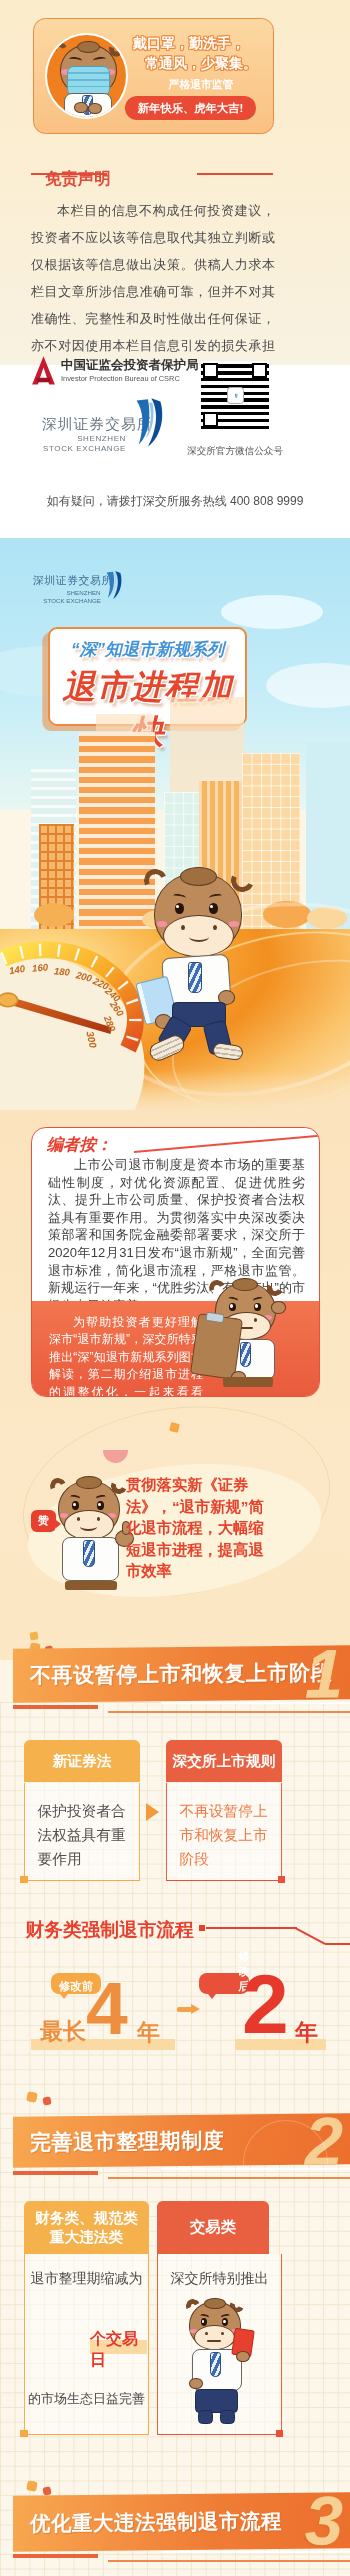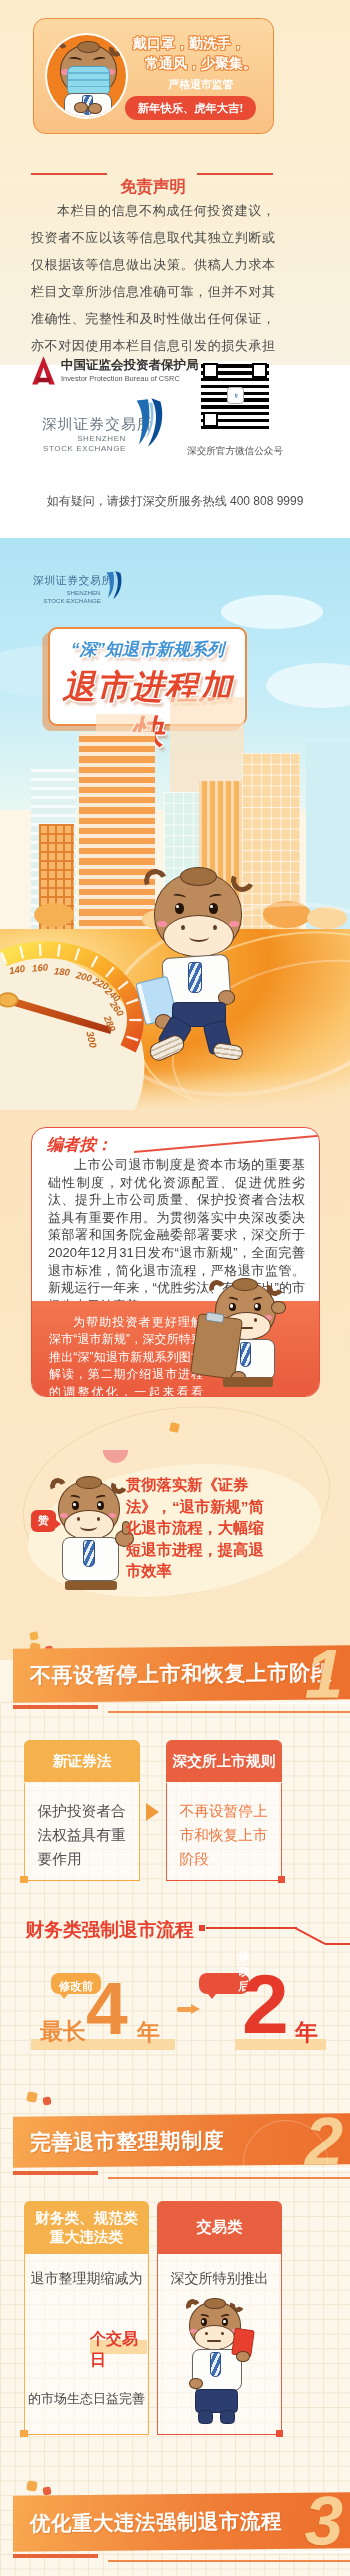--- a/index.html
+++ b/index.html
@@ -86,21 +86,21 @@
     <div class="abs" style="left:99px;top:36px;width:136px;font-size:14px;font-weight:900;color:#fff;
                 text-shadow:1.1px 0 #ee8a3c,-1.1px 0 #ee8a3c,0 1.1px #ee8a3c,0 -1.1px #ee8a3c,1.1px 1.1px #ee8a3c,-1.1px -1.1px #ee8a3c,1.1px -1.1px #ee8a3c,-1.1px 1.1px #ee8a3c;text-align:center;">常通风，少聚集。</div>
     <div class="abs" style="left:99px;top:59px;width:136px;text-align:center;font-size:10.8px;font-weight:700;color:#fff;">严格退市监管</div>
     <div class="abs ctr" style="left:91px;top:77px;width:131px;height:24px;background:#e84a33;border-radius:12.5px;">
       <span style="color:#fff;font-size:11.3px;font-weight:900;">新年快乐、虎年大吉!</span>
     </div>
   </div>
 
   <div class="abs" style="left:31px;top:173px;width:76px;height:1.7px;background:#e04b3a;"></div>
   <div class="abs" style="left:197px;top:173px;width:76px;height:1.7px;background:#e04b3a;"></div>
-  <div class="abs" style="left:31px;top:168px;width:244px;text-align:center;font-size:16.4px;font-weight:700;color:#e04b3a;margin-top:8px;">免责声明</div>
+  <div class="abs" style="left:45px;top:168px;width:244px;font-size:16.4px;font-weight:700;color:#e04b3a;">免责声明</div>
   <div class="abs" style="left:31px;top:197px;width:244px;font-size:13px;line-height:27px;color:#4a4a4a;text-align:justify;text-indent:2em;">本栏目的信息不构成任何投资建议，投资者不应以该等信息取代其独立判断或仅根据该等信息做出决策。供稿人力求本栏目文章所涉信息准确可靠，但并不对其准确性、完整性和及时性做出任何保证，亦不对因使用本栏目信息引发的损失承担责任。</div>
 
   <div class="abs" style="left:0;top:365px;width:350px;height:173px;background:#fff;"></div>
 
   <div class="abs" style="left:31px;top:355px;width:25px;height:33px;">
     <svg width="25" height="33" viewBox="0 0 44 58">
       <path d="M22 2 L42 52 L32 52 L22 22 L12 52 L2 52 Z" fill="#c8192e"></path>
       <path d="M10 40 L34 40 L34 48 L10 48 Z" fill="#9d1124"></path>
     </svg>
   </div>
@@ -387,21 +387,21 @@
   </div>
   <div class="abs" style="left:24px;top:2254px;width:125px;height:181px;background:rgba(255,255,255,.5);
               border-left:1.1px solid #f5b14c;border-right:1.1px solid #f5b14c;border-bottom:1.7px solid #f5a843;">
     <div style="position:absolute;left:0;top:16px;width:100%;text-align:center;font-size:14px;color:#4a4a4a;">退市整理期缩减为</div>
     <div class="hl-bar" style="left:65px;top:86px;width:57px;height:13.6px;"></div>
     <div style="position:absolute;left:65px;top:75px;font-size:16px;font-weight:900;color:#e5392b;">个交易日</div>
     <div style="position:absolute;left:0;top:136px;width:100%;text-align:center;font-size:13px;color:#4a4a4a;">的市场生态日益完善</div>
   </div>
   <div class="abs" style="left:20.4px;top:2430px;width:7.4px;height:7.4px;background:#f5a843;"></div>
 
-  <div class="tabhead" style="left:157px;top:2201px;width:125px;height:53px;background:#e8603f;font-size:15.3px;">
+  <div class="tabhead" style="left:157px;top:2201px;width:112px;height:53px;background:#e8603f;font-size:15.3px;">
     <span>交易类</span>
   </div>
   <div class="abs" style="left:157px;top:2254px;width:125px;height:181px;background:rgba(255,255,255,.5);
               border-left:1.1px solid #e8603f;border-right:1.1px solid #e8603f;border-bottom:1.7px solid #e8503a;">
     <div style="position:absolute;left:0;top:16px;width:100%;text-align:center;font-size:14px;color:#4a4a4a;">深交所特别推出</div>
   </div>
   <div class="abs" style="left:276px;top:2430px;width:7.4px;height:7.4px;background:#e8503a;"></div>
 
   <div class="ox" style="left:187px;top:2299px;width:74px;height:127px;">
     <div class="horn" style="left:-1.1px;top:0;width:13.6px;height:13.6px;transform:rotate(20deg);"></div>

